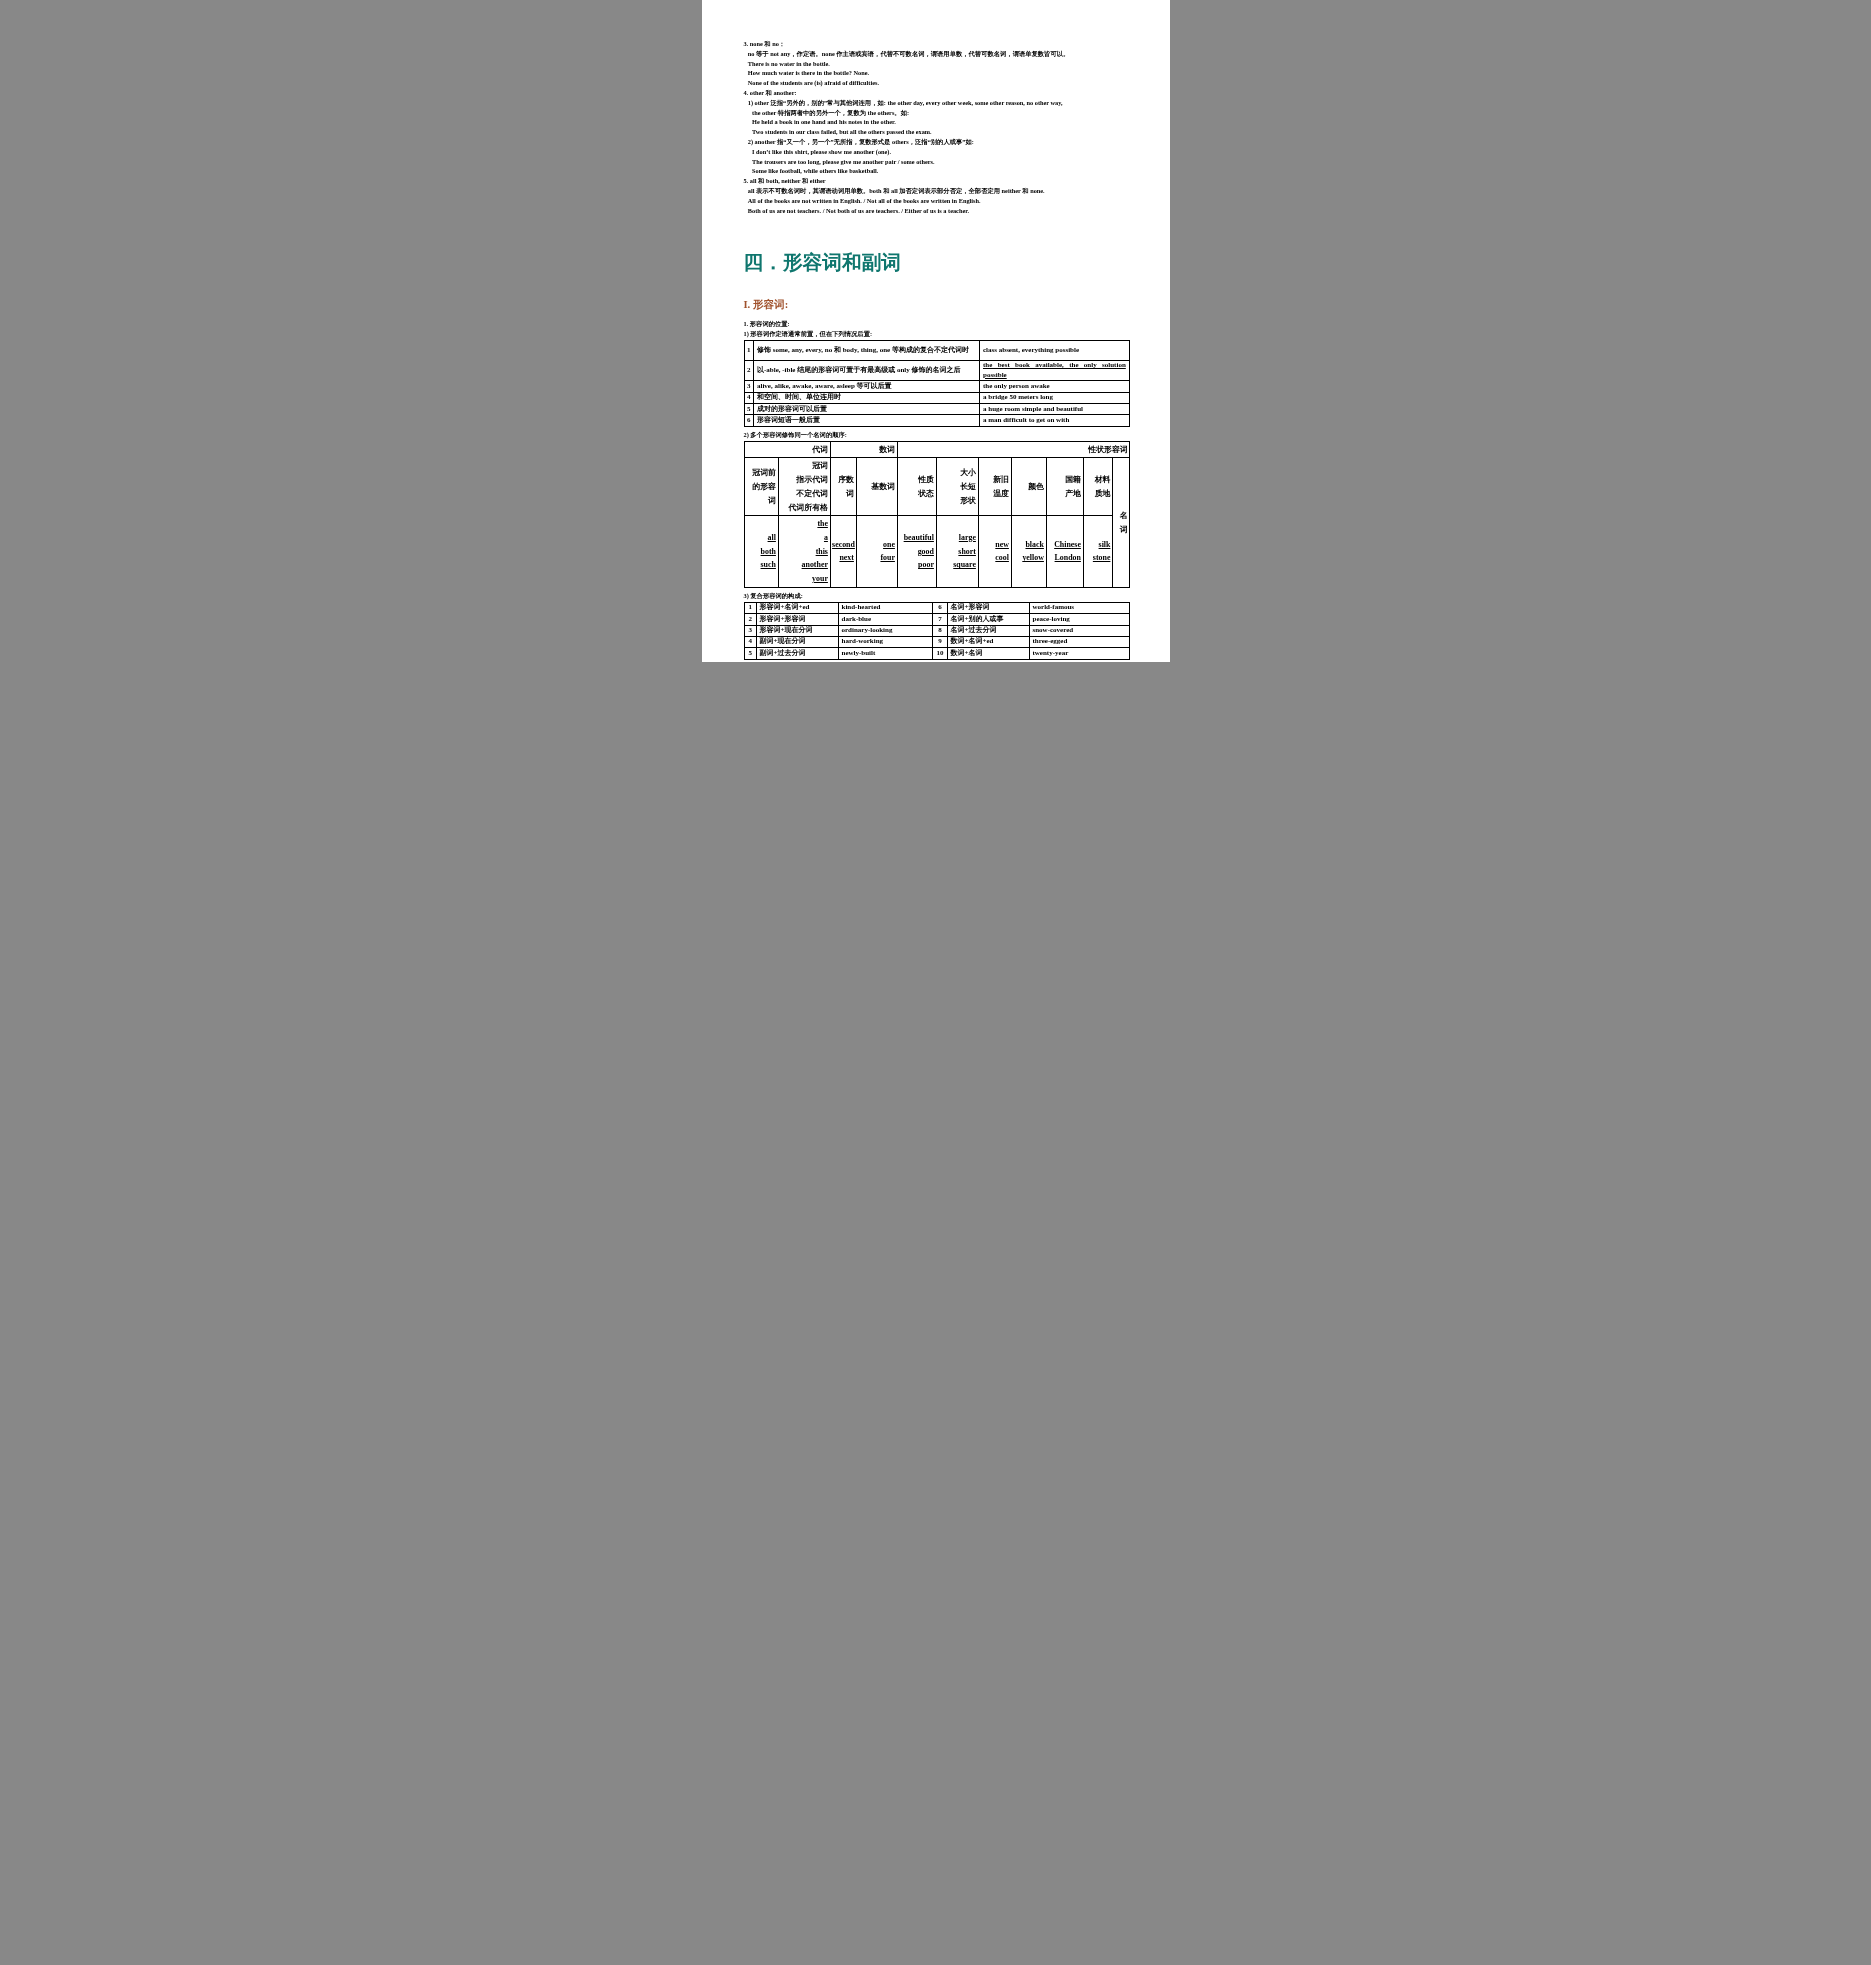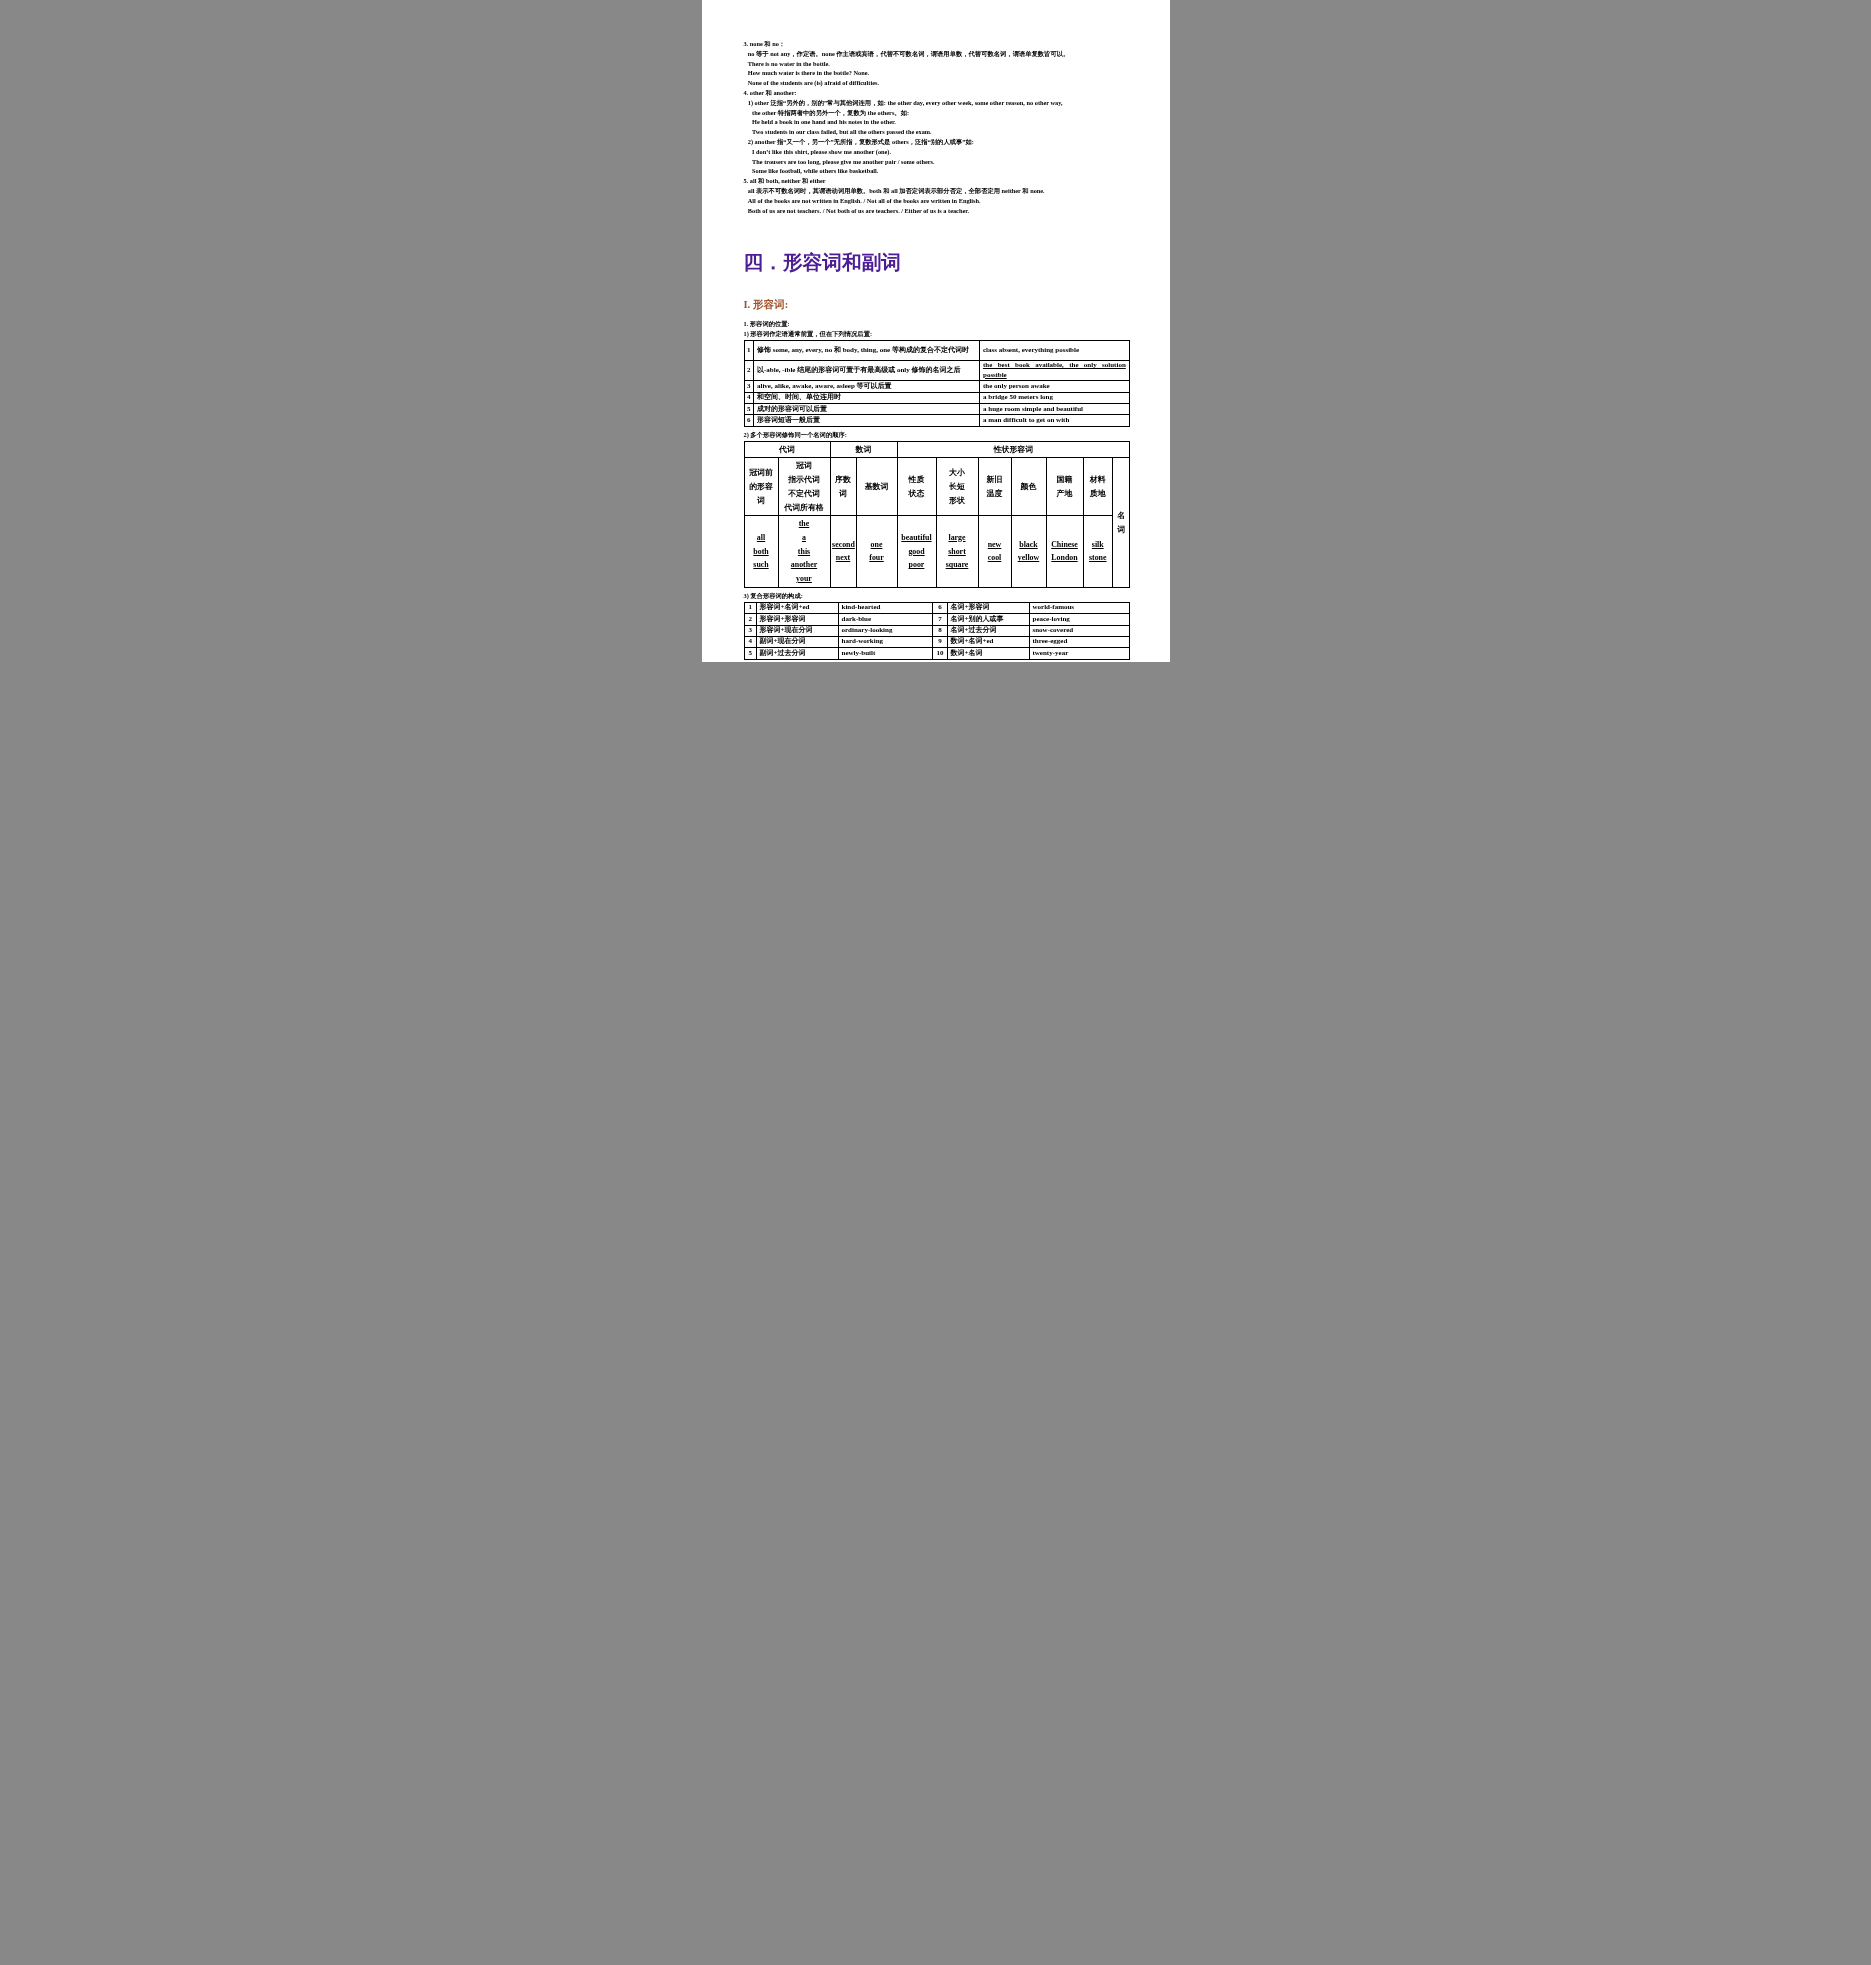--- a/index.html
+++ b/index.html
@@ -44,21 +44,21 @@
     box-sizing:border-box;
     overflow:hidden;
   }
   
   .t1 td{font-size:7px;line-height:9.4px;padding:0.4px 3.1px;}
   .t1 .num{text-align:center;padding:0.4px 0.8px;}
   .t1 .h2row{height:19.7px;}
   .t1 .h1row{height:11.4px;}
   .t1 .justify{text-align:justify;text-decoration:underline;}
   
-  .t2 td{font-size:7.9px;line-height:13.8px;text-align:center;padding:0.8px 1.6px;white-space:pre-line;margin-left:11px;}
+  .t2 td{font-size:7.9px;line-height:13.8px;text-align:right;padding:0.8px 1.6px;white-space:pre-line;margin-left:11px;}
   .t2 .toprow td{height:13.8px;}
   .t2 .hdrrow td{height:56px;}
   .t2 .datarow td{height:70px;text-decoration:underline;}
   
   .t3 td{font-size:7px;line-height:9.4px;padding:0.4px 2.4px;height:11.4px;}
   .t3 .num{text-align:center;padding:0.4px 0.8px;}
   .mt8{margin-top:3.1px;}
 </style>
 </head>
 <body>
@@ -79,21 +79,21 @@
   <p class="ind1">2) another 指“又一个，另一个”无所指，复数形式是 others，泛指“别的人或事”如:</p>
   <p class="ind2">I don’t like this shirt, please show me another (one).</p>
   <p class="ind2">The trousers are too long, please give me another pair / some others.</p>
   <p class="ind2">Some like football, while others like basketball.</p>
 
   <p>5. all 和 both, neither 和 either</p>
   <p class="ind1">all 表示不可数名词时，其谓语动词用单数。both 和 all 加否定词表示部分否定，全部否定用 neither 和 none.</p>
   <p class="ind1">All of the books are not written in English. / Not all of the books are written in English.</p>
   <p class="ind1">Both of us are not teachers. / Not both of us are teachers. / Either of us is a teacher.</p>
 
-  <h1 class="sec" style="color:#4c1d95">四．形容词和副词</h1>
+  <h1 class="sec" style="color:#0f766e">四．形容词和副词</h1>
 
   <h2 class="sub" style="color:#A0522D">I. 形容词:</h2>
 
   <p class="after-sub">1. 形容词的位置:</p>
   <p>1) 形容词作定语通常前置，但在下列情况后置:</p>
 
   <table class="t1">
     <colgroup>
         <col style="width:9.4px">
         <col style="width:226px">

